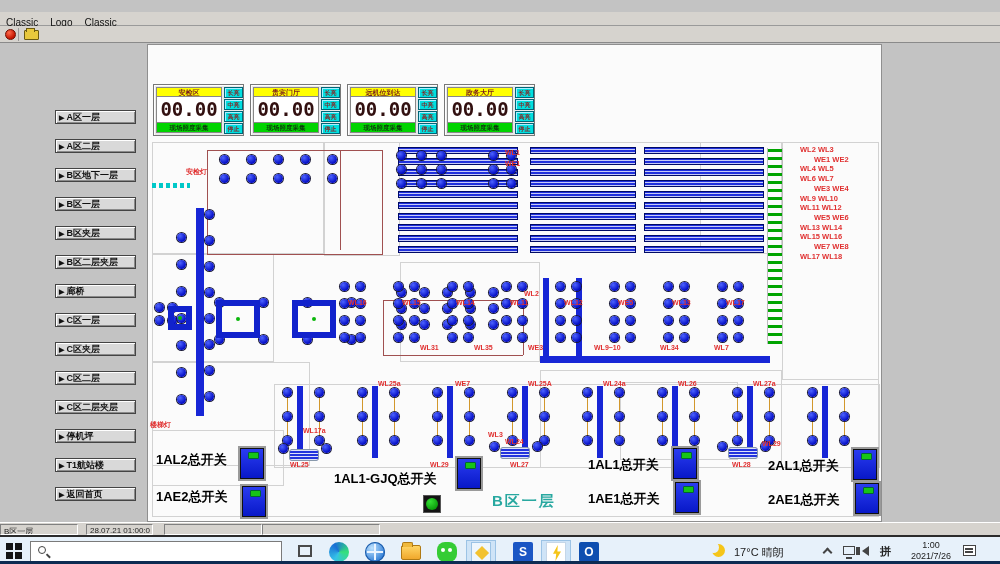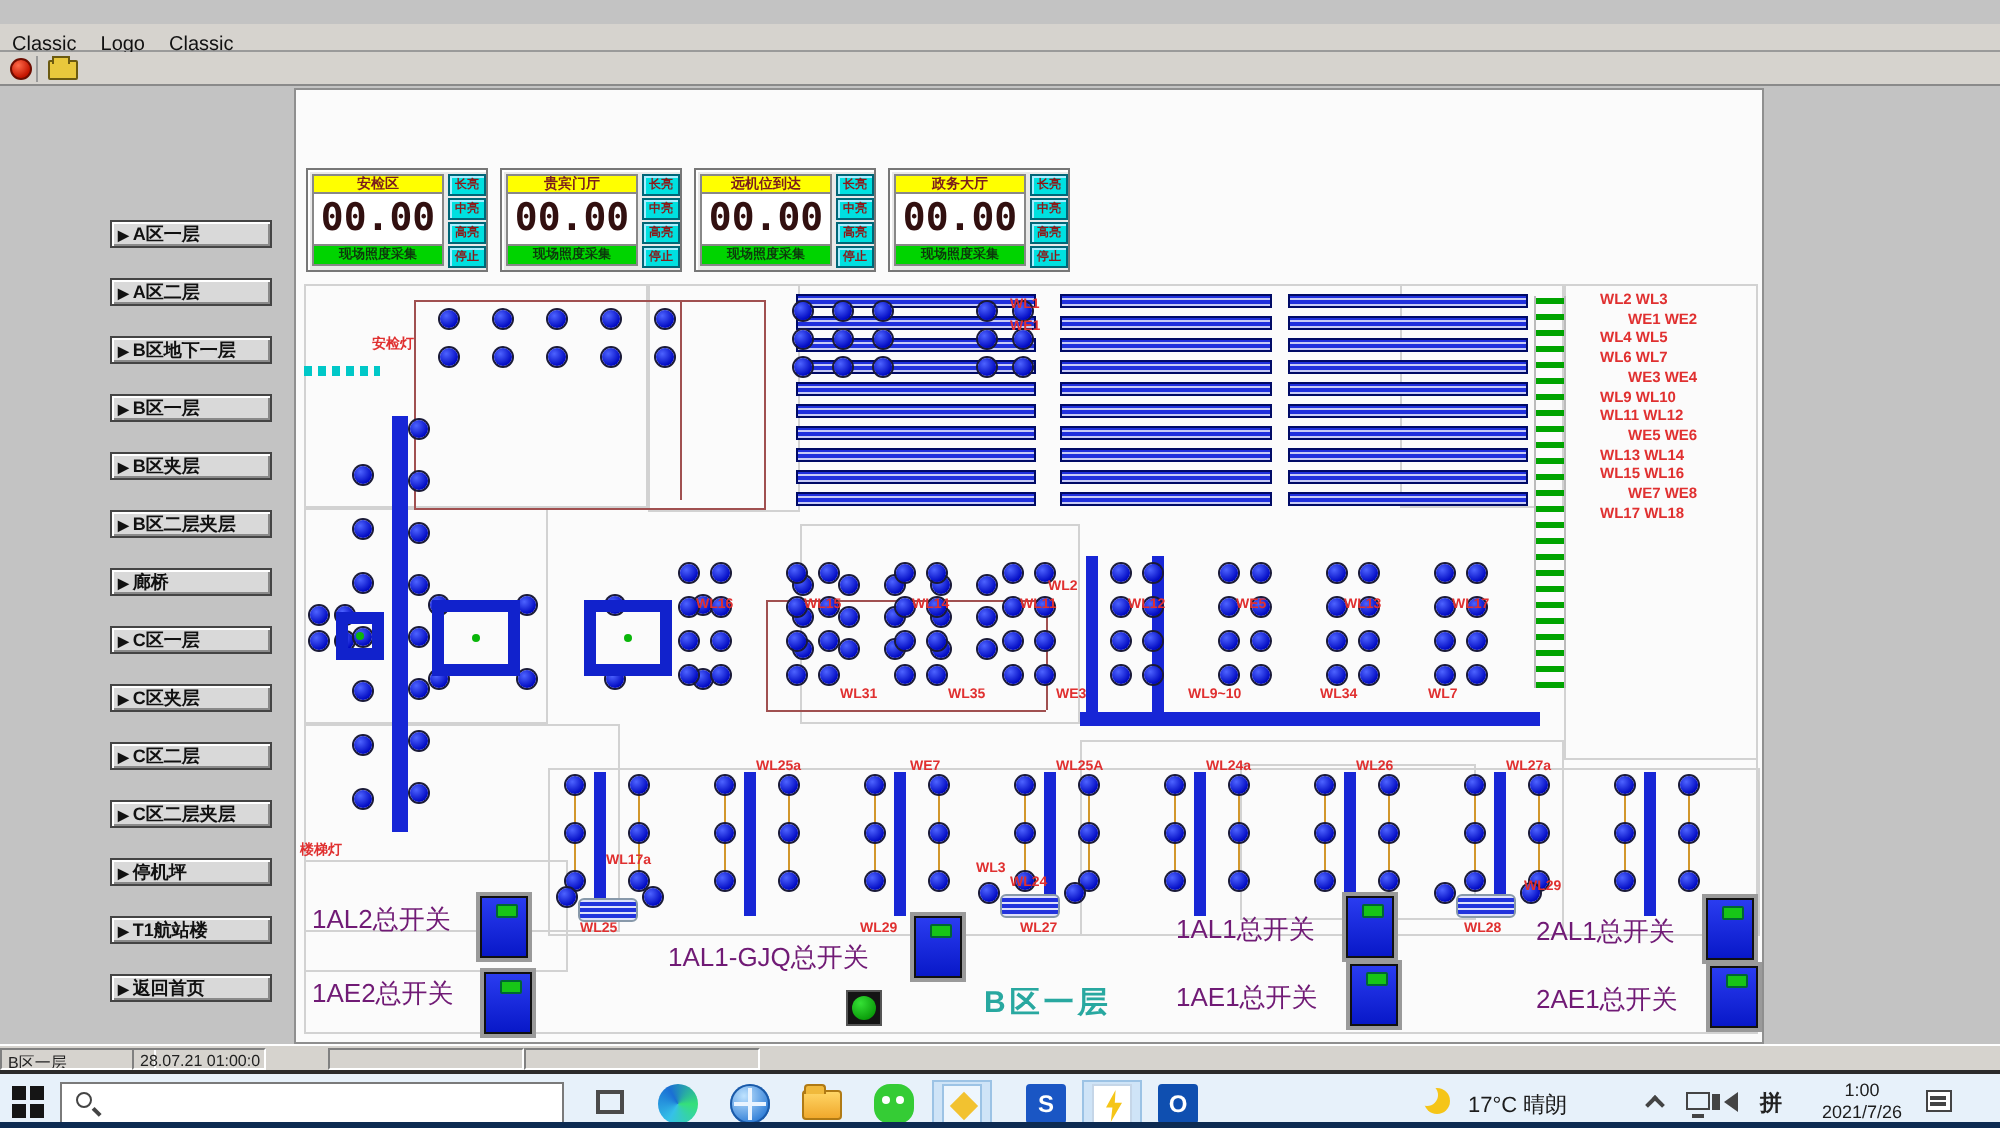--- a/index.html
+++ b/index.html
@@ -73,21 +73,21 @@
   .greenstrip{position:absolute;border-left:1px solid #bbb;border-right:1px solid #bbb;
     background:repeating-linear-gradient(0deg,#00a400 0 3px,transparent 3px 8px);}
   .orangeline{position:absolute;background:#d2972c;width:1px;}
   .bluesquare{position:absolute;border:6px solid #1122cc;}
   .bluesquare::after{content:"";position:absolute;left:50%;top:50%;width:4px;height:4px;margin:-2px;
     border-radius:50%;background:#0ab60a;}
   .fixture{position:absolute;height:12px;background:#2233dd;border:1px solid #8899aa;border-radius:3px;
     background-image:repeating-linear-gradient(0deg,rgba(255,255,255,.85) 0 1px,transparent 1px 3px);}
   .redlabel{position:absolute;font-size:7px;font-weight:bold;color:#e03030;white-space:nowrap;}
   .rlist-line{font-size:7.5px;font-weight:bold;color:#e03030;line-height:9.7px;white-space:nowrap;}
-  .biglabel{position:absolute;font-size:13px;font-weight:normal;color:#701a75;white-space:nowrap;}
+  .biglabel{position:absolute;font-size:13px;font-weight:bold;color:#000000;white-space:nowrap;}
   .arealabel{position:absolute;font-size:15px;font-weight:bold;color:#28a8a0;letter-spacing:2px;white-space:nowrap;}
   .mswitch{position:absolute;width:24px;height:31px;background:linear-gradient(#2a3cf0,#0818c8);
     border:1px solid #101010;box-shadow:0 0 0 2px #9a9a9a;cursor:pointer;}
   .mswitch::before{content:"";position:absolute;left:7px;top:3px;width:9px;height:5px;
     background:#17c517;border:1px solid #063;border-radius:1px;}
   .greenbtn{position:absolute;width:18px;height:18px;background:#141414;border:1px solid #555;cursor:pointer;}
   .greenbtn::before{content:"";position:absolute;left:2px;top:2px;width:12px;height:12px;border-radius:50%;
     background:radial-gradient(circle at 35% 30%,#35e035,#0a9c0a 75%);}
 
   
@@ -567,21 +567,21 @@
       <div class="biglabel" style="left: 334px; top: 470px;">1AL1-GJQ总开关</div>
       <div class="biglabel" style="left: 588px; top: 456px;">1AL1总开关</div>
       <div class="biglabel" style="left: 588px; top: 490px;">1AE1总开关</div>
       <div class="biglabel" style="left: 768px; top: 457px;">2AL1总开关</div>
       <div class="biglabel" style="left: 768px; top: 491px;">2AE1总开关</div>
       <div class="arealabel" style="left: 492px; top: 492px;">B区一层</div>
     </div>
 
   <div id="statusbar">
       <div class="st-cell" style="left: 0px; width: 78px;">B区一层</div>
-      <div class="st-cell" style="left: 66px; width: 67px;">28.07.21 01:00:0</div>
+      <div class="st-cell" style="left: 86px; width: 67px;">28.07.21 01:00:0</div>
       <div class="st-cell" style="left: 164px; width: 98px;"></div>
       <div class="st-cell" style="left: 262px; width: 118px;"></div>
     </div>
 
   <div id="taskbar">
     <div class="winlogo">
         <i></i>
         <i></i>
         <i></i>
         <i></i>

